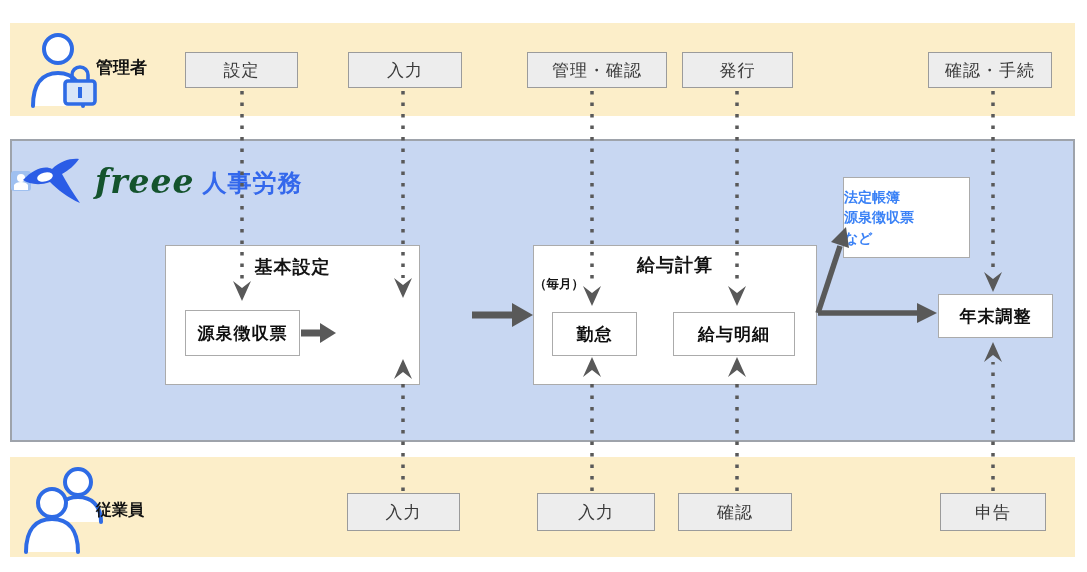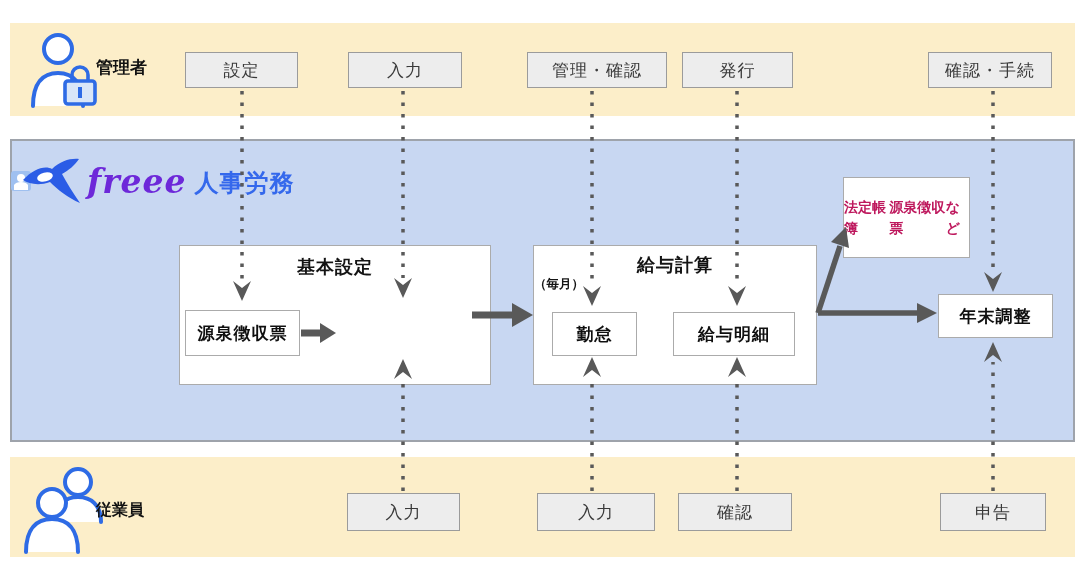--- a/index.html
+++ b/index.html
@@ -49,41 +49,41 @@
     font-weight:bold;font-size:18px;color:#141414;letter-spacing:1px;
   }
   .group-subtitle{
     position:absolute;left:0;right:0;text-align:left;
     font-weight:bold;font-size:12.5px;color:#141414;
   }
   .node{
     display:flex;align-items:center;justify-content:center;
     font-weight:bold;font-size:17px;color:#0f0f0f;letter-spacing:1px;
   }
-  .basic-group{left:179px;top:245px;width:312px;height:140px;}
+  .basic-group{left:165px;top:245px;width:255px;height:140px;}
   .payroll-group{left:533px;top:245px;width:284px;height:140px;}
   .salary-rules{left:185px;top:310px;width:115px;height:46px;}
   .employee-info{left:337px;top:304px;width:126px;height:53px;}
   .attendance{left:552px;top:312px;width:85px;height:44px;}
   .payslip{left:673px;top:312px;width:122px;height:44px;}
   .legal-docs{
     left:843px;top:177px;width:127px;height:81px;
-    display:flex;flex-direction:row;align-items:center;justify-content:center;
-    font-weight:bold;font-size:14px;line-height:1.45;color:#be185d;
+    display:flex;flex-direction:column;align-items:flex-start;justify-content:center;
+    font-weight:bold;font-size:14px;line-height:1.45;color:#3b82f6;
   }
   .year-end{left:938px;top:294px;width:115px;height:44px;}
 
   .connectors{position:absolute;left:0;top:0;pointer-events:none;}
 
   
   .logo{position:absolute;left:11px;top:156px;height:50px;display:flex;align-items:center;}
   .logo-word{
     font-family:"DejaVu Serif","Liberation Serif",serif;
-    font-style:italic;font-weight:bold;font-size:33px;color:#6d28d9;
-    margin-left:6px;letter-spacing:1px;
+    font-style:italic;font-weight:bold;font-size:33px;color:#14532d;
+    margin-left:14px;letter-spacing:1px;
   }
   .logo-product{
     font-weight:bold;font-size:24px;color:#3468EC;margin-left:8px;margin-top:3px;
     letter-spacing:1px;
   }
 </style>
 </head>
 <body>
 
 <div class="canvas">

